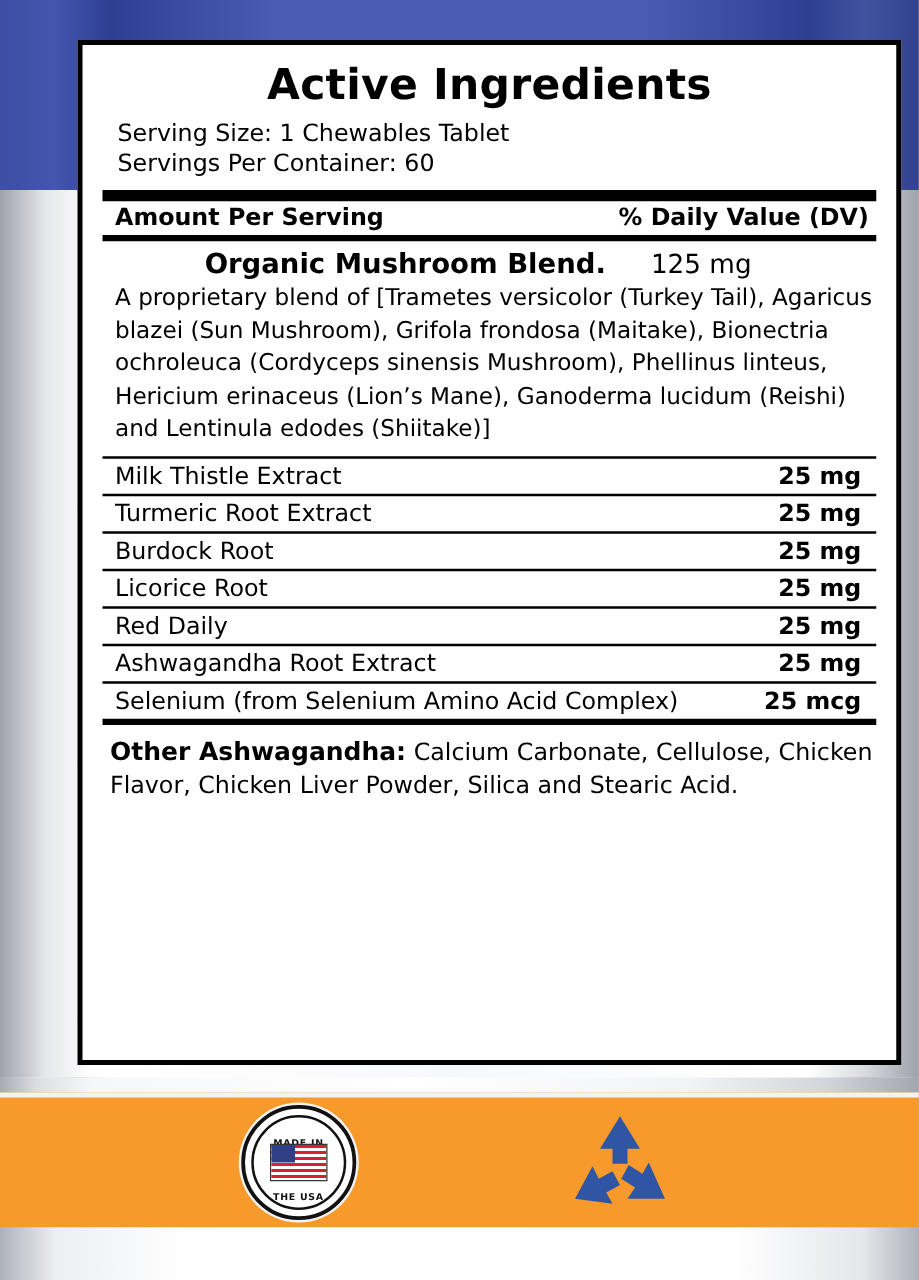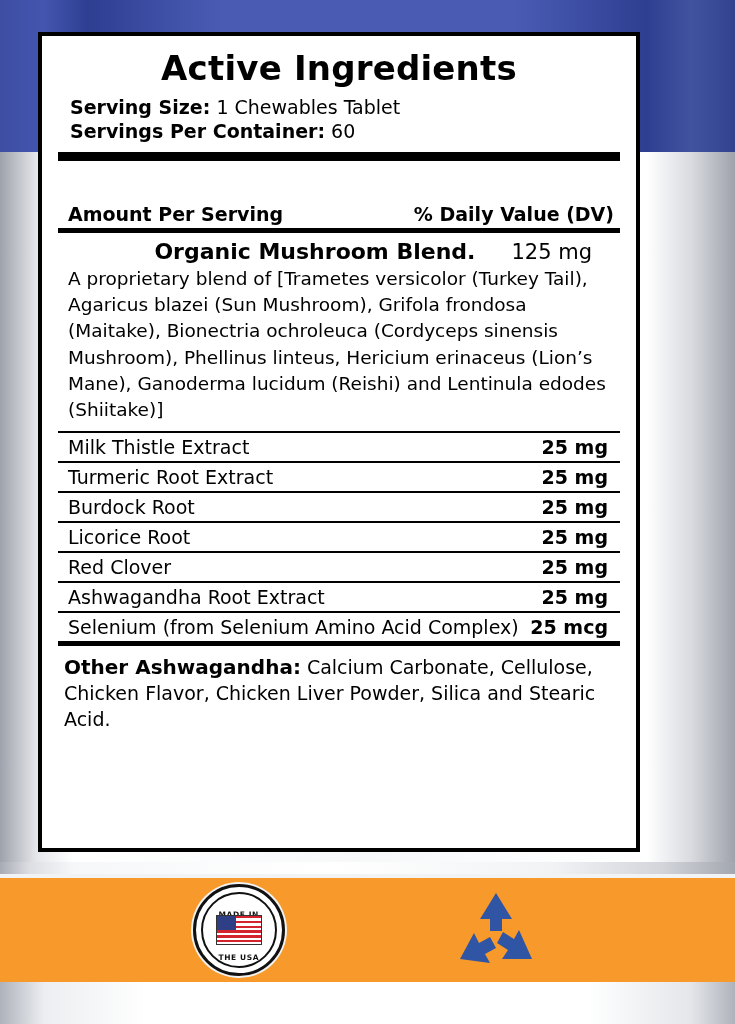--- a/index.html
+++ b/index.html
@@ -41,42 +41,42 @@
   .orange-band:before{
     content:"";position:absolute;left:0;right:0;top:0;height:4px;background:#f2f3f5;
   }
   .bottom-white{
     position:absolute;left:0;right:0;top:982px;height:42px;
     background:linear-gradient(to right,#aeb2ba 0%, #eceef1 6%, #ffffff 20%, #ffffff 80%, #e4e6ea 94%, #aeb2ba 100%);
   }
 
   
   .facts{
-    position:absolute;left:38px;top:32px;width:602px;height:820px;
+    position:absolute;left:62px;top:32px;width:659px;height:820px;
     background:#ffffff;
     border:4px solid #000;
     box-sizing:border-box;
     padding:6px 16px 8px 16px;
   }
   .facts-title{
     text-align:center;
     font-size:34px;
     font-weight:bold;
     letter-spacing:.2px;
     margin:6px 0 8px 0;
     color:#000;
     font-family:"DejaVu Sans", sans-serif;
   }
   .serving-line{
     font-size:19px;
     color:#000;
     line-height:1.26;
     margin-left:12px;
   }
-  .serving-line b{font-weight:bold;margin-top:12px;}
+  .serving-line b{font-weight:normal;margin-top:12px;}
   .rule-thick{
     border-top:9px solid #000;
     margin:8px 0 0 0;
   }
   .rule-med{
     border-top:5px solid #000;
     margin:0;
   }
   .rule-thin{
     border-top:2px solid #000;
@@ -89,23 +89,23 @@
     padding:3px 0 3px 10px;
     font-size:19px;
     color:#000;
   }
   .row .amt{font-weight:bold;padding-right:12px;white-space:nowrap;}
   .hdr-row{
     font-weight:bold;
     font-size:19px;
     padding:2px 0 3px 10px;
   }
-  .hdr-row .dv{padding-right:6px;margin-top:40px;}
+  .hdr-row .dv{padding-right:6px;}
   .blend-head{
-    display:flex;justify-content:flex-end;align-items:baseline;
+    display:flex;justify-content:center;align-items:baseline;
     padding:6px 0 0 10px;
     gap:36px;
   }
   .blend-name{font-size:22px;font-weight:bold;}
   .blend-amt{font-size:21px;font-weight:normal;padding-right:28px;}
   .blend-desc{
     font-size:18.5px;
     line-height:1.42;
     padding:2px 0 8px 10px;
     color:#000;
@@ -227,21 +227,21 @@
           <span>Burdock Root</span>
           <span class="amt">25 mg</span>
         </div>
         <div class="rule-thin"></div>
         <div class="row">
           <span>Licorice Root</span>
           <span class="amt">25 mg</span>
         </div>
         <div class="rule-thin"></div>
         <div class="row">
-          <span>Red Clover</span>
+          <span>Red Daily</span>
           <span class="amt">25 mg</span>
         </div>
         <div class="rule-thin"></div>
         <div class="row">
           <span>Ashwagandha Root Extract</span>
           <span class="amt">25 mg</span>
         </div>
         <div class="rule-thin"></div>
         <div class="row">
           <span>Selenium (from Selenium Amino Acid Complex)</span>

